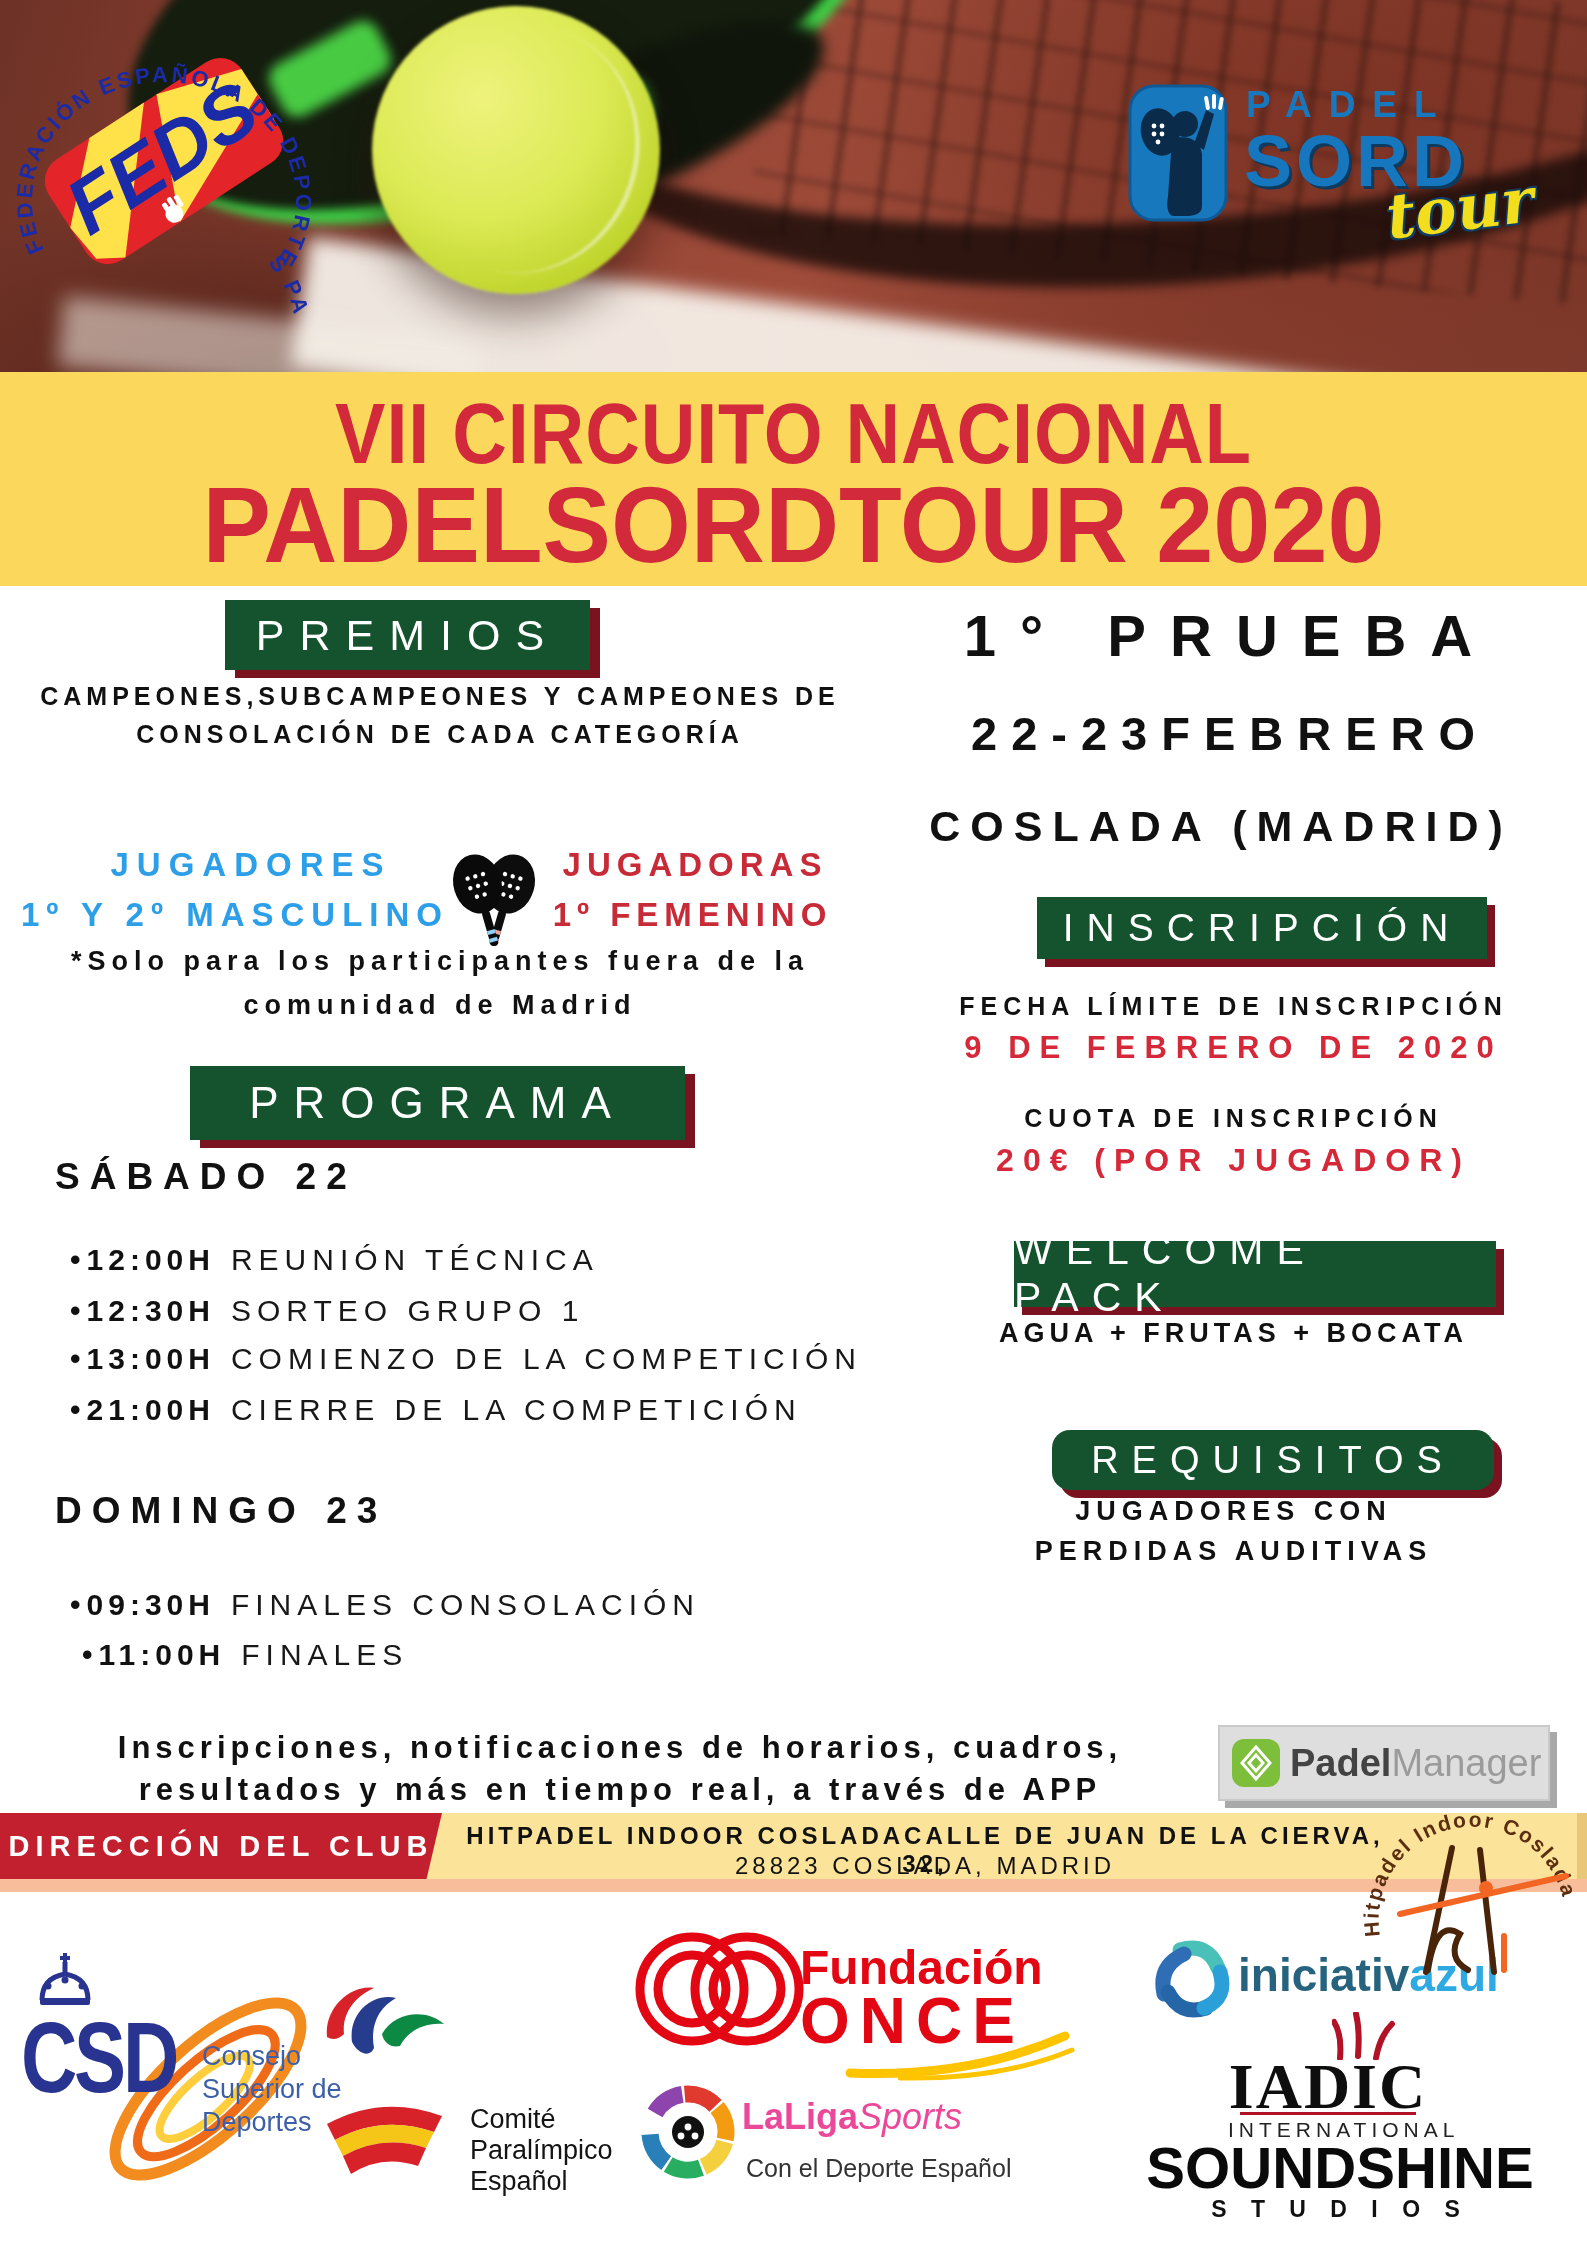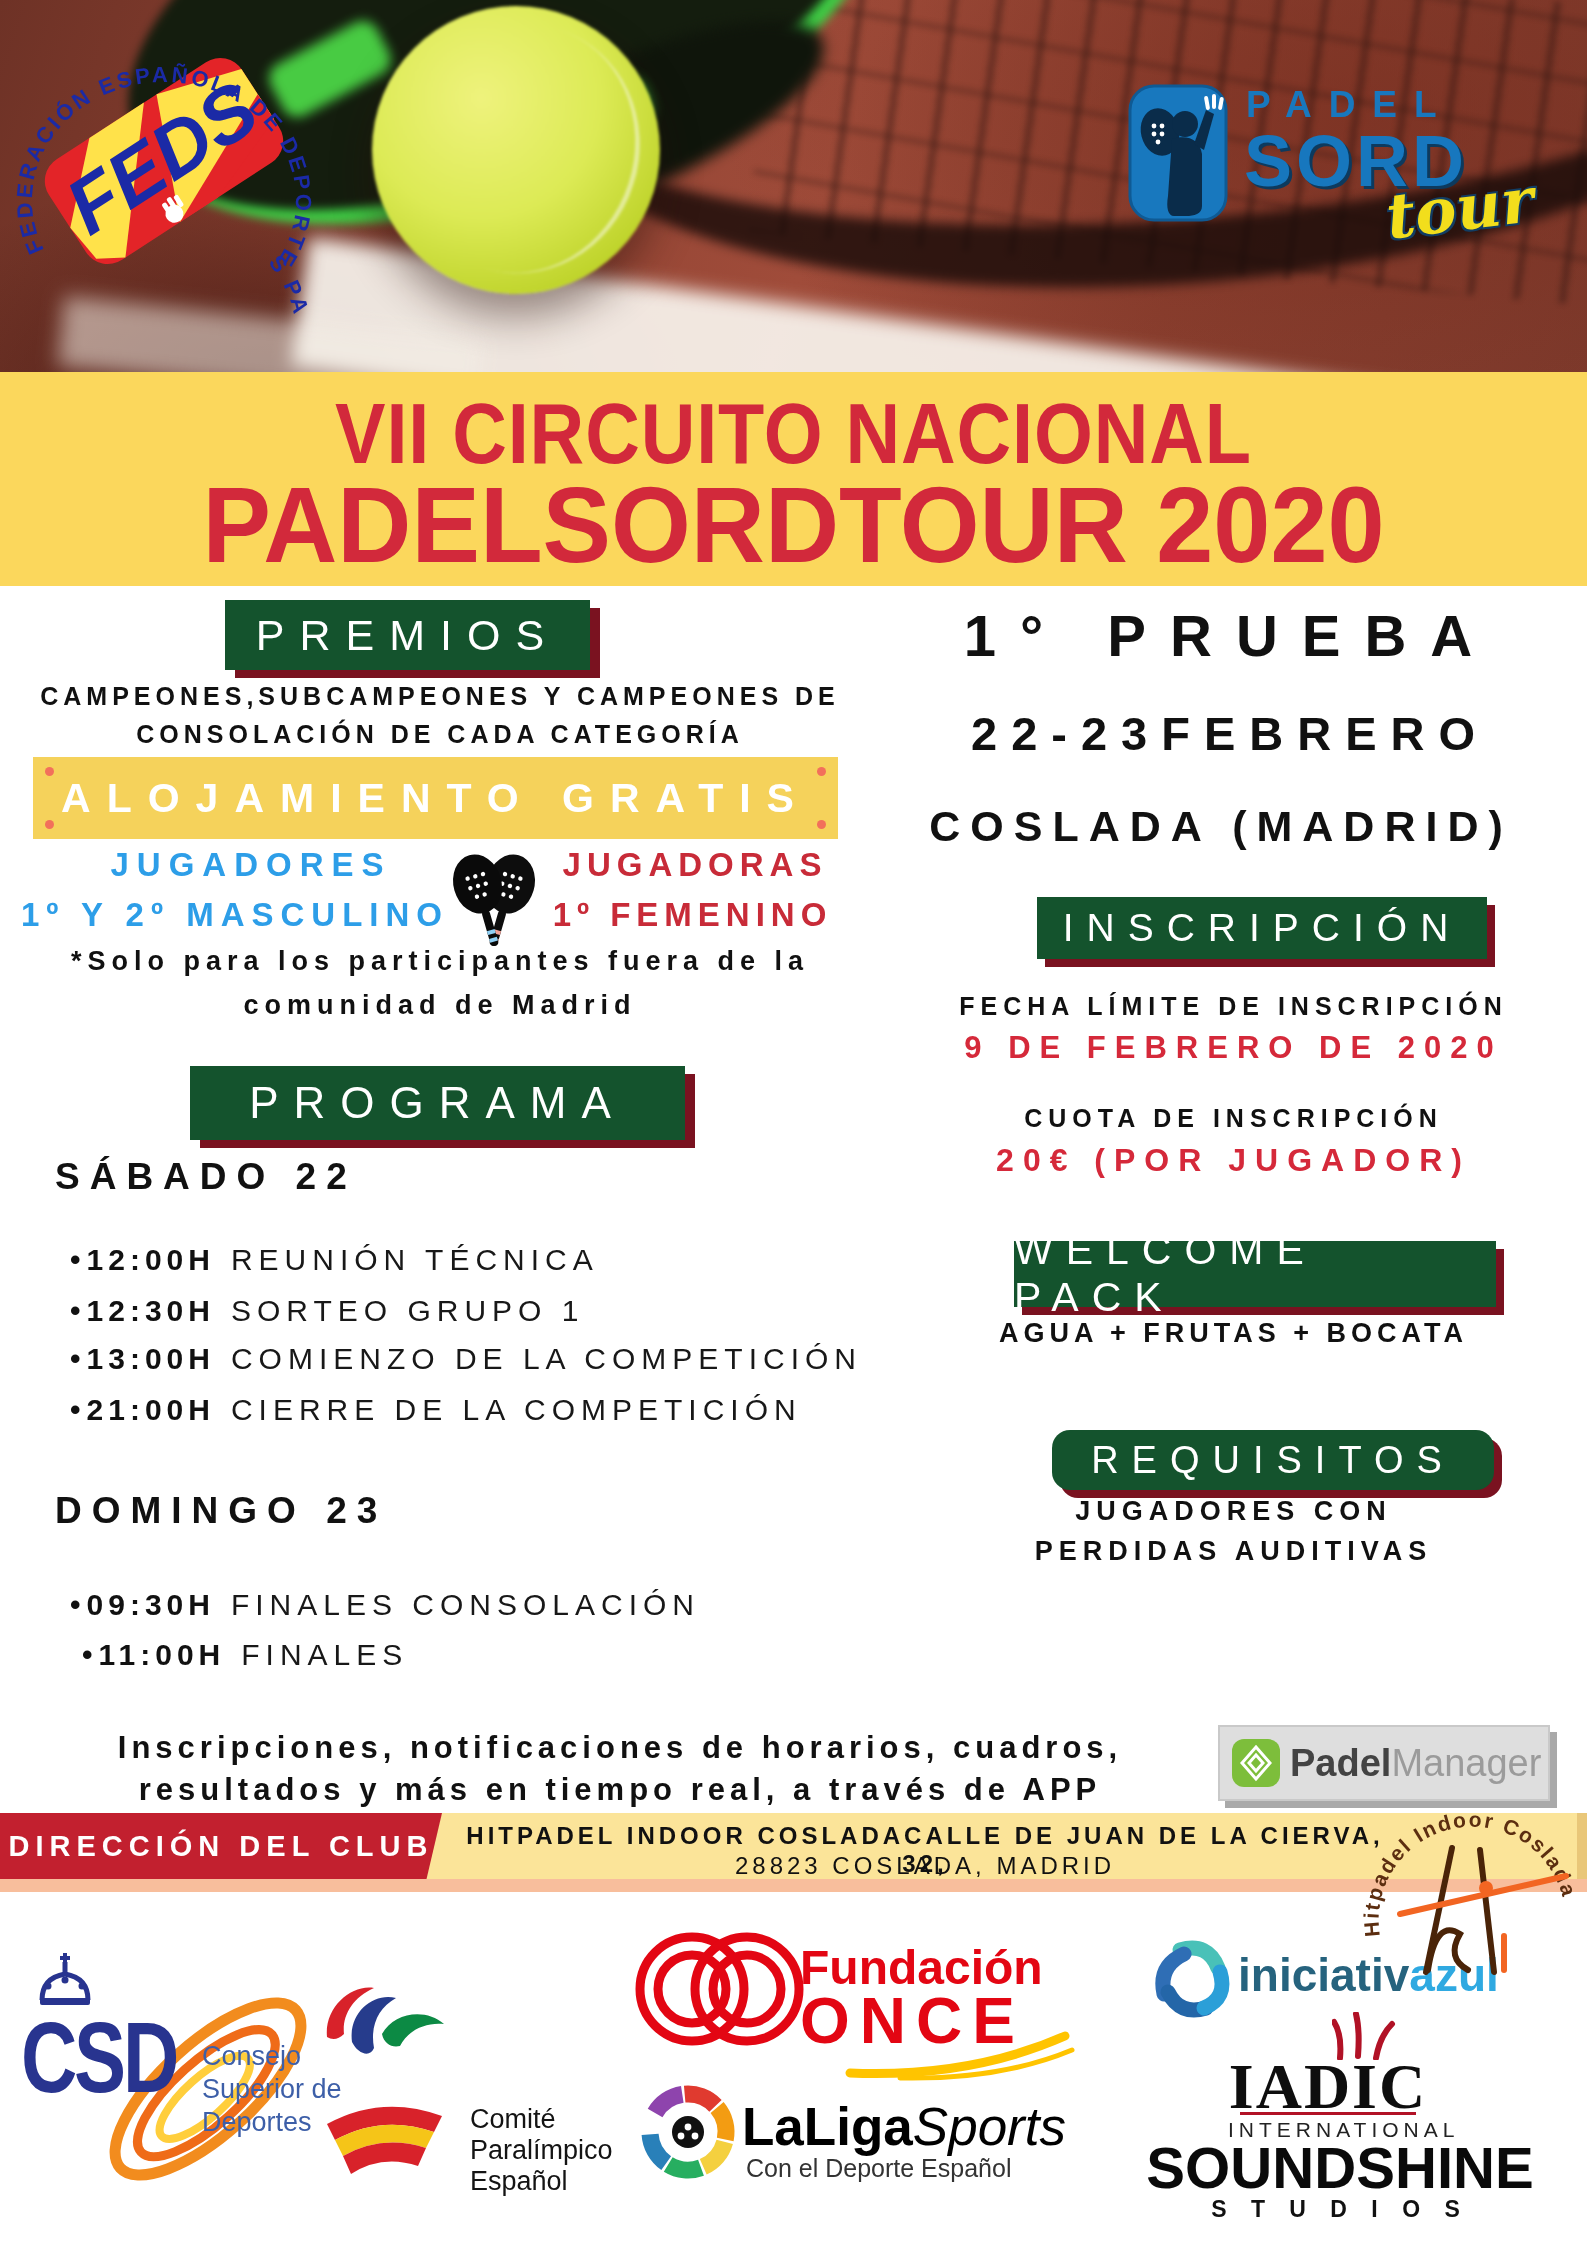--- a/index.html
+++ b/index.html
@@ -122,21 +122,21 @@
            transform:scaleX(.78);letter-spacing:-4px;}
   .csd-cap{left:202px;top:2040px;width:170px;font-size:27px;line-height:33px;color:#3d5fa8;}
   .para-icon{left:322px;top:1982px;}
   .para-flag{left:322px;top:2094px;}
   .para-cap{left:470px;top:2104px;width:200px;font-size:27px;line-height:31px;color:#141414;font-weight:500;}
   .once-rings{left:632px;top:1922px;}
   .once-l1{left:800px;top:1940px;width:260px;font-size:48px;font-weight:800;color:#e30613;}
   .once-l2{left:800px;top:1984px;width:260px;font-size:64px;font-weight:800;letter-spacing:10px;color:#e30613;}
   .once-swoosh{left:840px;top:2028px;}
   .laliga-icon{left:636px;top:2080px;}
-  .laliga-txt{left:742px;top:2096px;width:360px;font-size:53px;white-space:nowrap;color:#000000;}
+  .laliga-txt{left:742px;top:2096px;width:360px;font-size:36px;white-space:nowrap;color:#ec4899;}
   .laliga-bold{font-weight:800;}
   .laliga-it{font-style:italic;font-weight:400;}
   .laliga-cap{left:746px;top:2154px;width:340px;font-size:25px;color:#333;}
   .ini-icon{left:1150px;top:1936px;}
   .ini-txt{left:1238px;top:1948px;width:340px;font-size:46px;font-weight:700;white-space:nowrap;}
   .ini-p1{color:#26637e;}
   .ini-p2{color:#2fa9e1;}
   .iadic-leaves{left:1332px;top:2012px;}
   .iadic-name{left:1228px;top:2050px;width:200px;font-family:"Liberation Serif",serif;font-size:64px;
               font-weight:600;letter-spacing:2px;color:#0e0e0e;}
@@ -210,27 +210,20 @@
   </div>
 
   <div class="abs title-banner"></div>
   <div class="abs ctr title-l1">VII CIRCUITO NACIONAL</div>
   <div class="abs ctr title-l2">PADELSORDTOUR 2020</div>
 
   <div class="abs ribbon premios-ribbon">PREMIOS</div>
   <div class="abs ctr premios-b1">CAMPEONES,SUBCAMPEONES Y CAMPEONES DE</div>
   <div class="abs ctr premios-b2">CONSOLACIÓN DE CADA CATEGORÍA</div>
 
-  <div class="abs aloja">
-    <span>ALOJAMIENTO GRATIS</span>
-    <span class="dot" style="left:12px;top:10px"></span>
-    <span class="dot" style="right:12px;top:10px"></span>
-    <span class="dot" style="left:12px;bottom:10px"></span>
-    <span class="dot" style="right:12px;bottom:10px"></span>
-  </div>
 
   <div class="abs ctr jug-m">JUGADORES</div>
   <div class="abs ctr jug-f">JUGADORAS</div>
   <div class="abs ctr jug-m2">1º Y 2º MASCULINO</div>
   <div class="abs ctr jug-f2">1º FEMENINO</div>
 
   <svg class="abs rackets" width="116" height="116" viewBox="0 0 116 116">
     <g transform="rotate(16 58 58)">
       <ellipse cx="70" cy="40" rx="24" ry="30" fill="#0d0d0d"></ellipse>
       <rect x="66" y="68" width="8" height="36" rx="3" fill="#0d0d0d"></rect>

